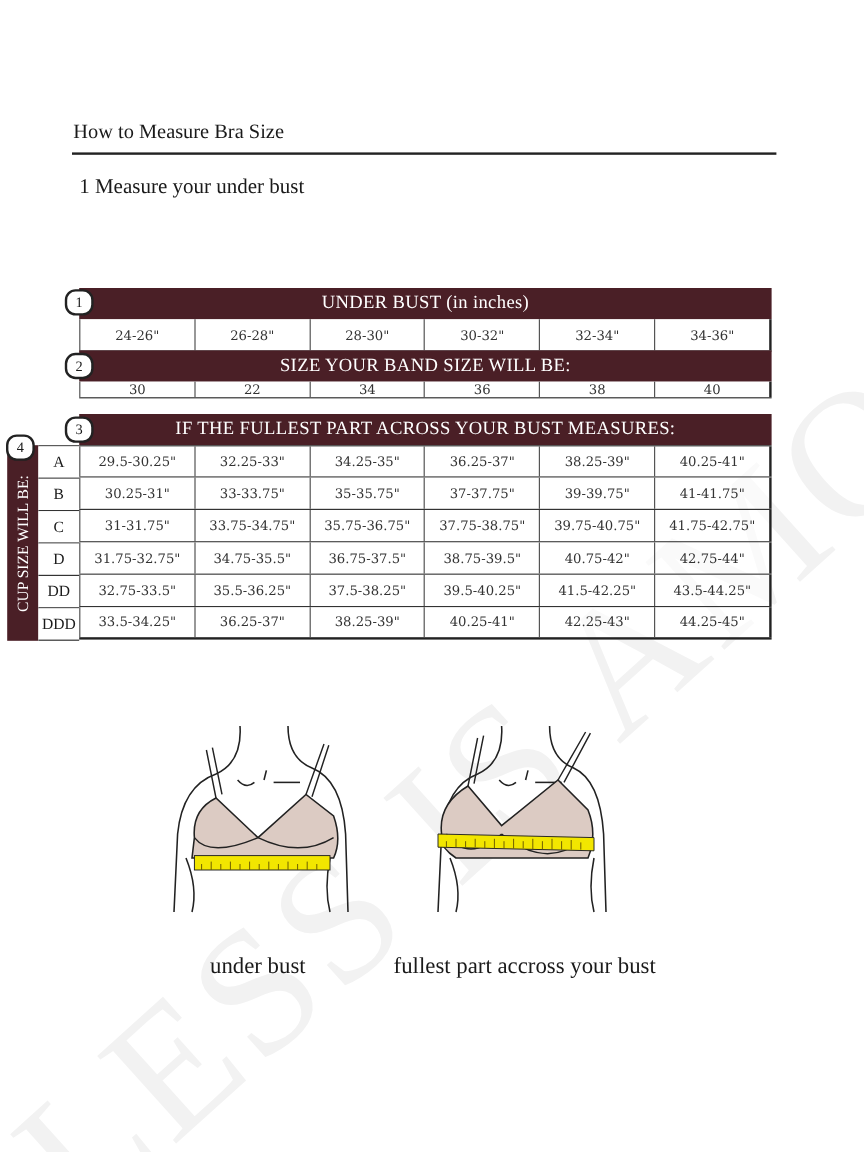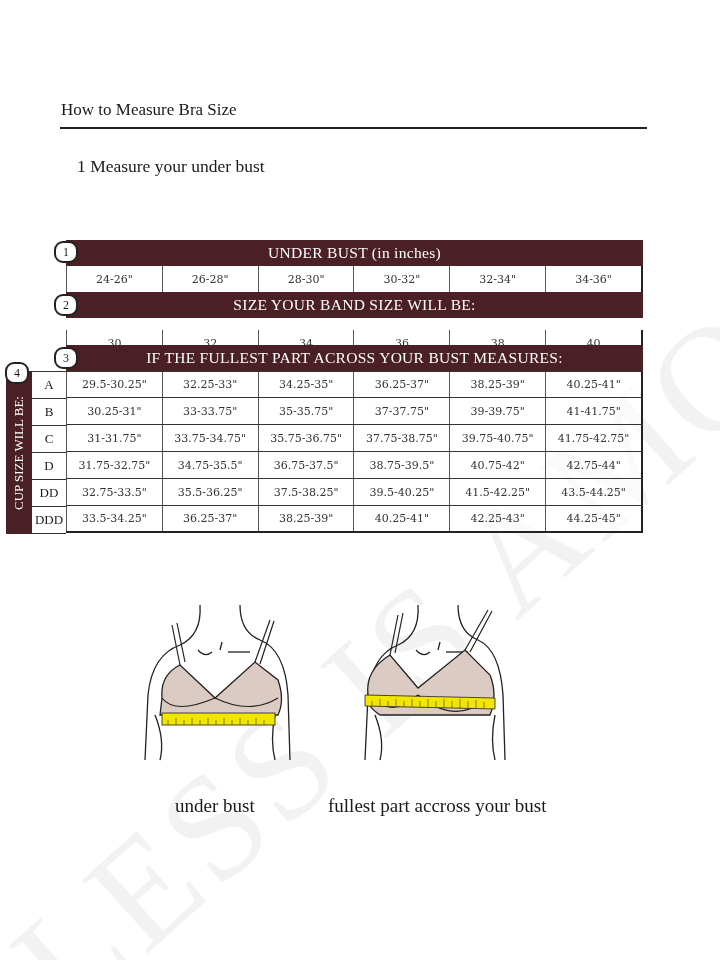--- a/index.html
+++ b/index.html
@@ -1,20 +1,20 @@
 <!DOCTYPE html>
 <html><head>
 <meta charset="utf-8">
 <style>
   html,body{margin:0;padding:0;}
   body{width:720px;height:960px;background:#ffffff;position:relative;overflow:hidden;font-family:"DejaVu Serif","Liberation Serif",serif;color:#1a1a1a;}
   .watermark{position:absolute;left:-20px;top:560px;font-family:"Liberation Serif",serif;font-size:150px;color:#f2f2f2;transform:rotate(-42deg);transform-origin:left top;white-space:nowrap;letter-spacing:6px;z-index:0;top:920px;}
   .title{position:absolute;left:61px;top:100px;font-family:"Liberation Serif",serif;font-size:17px;z-index:2;}
   .rule{position:absolute;left:60px;width:587px;height:2px;background:#222;z-index:2;}
-  .steps{position:absolute;left:61px;top:139px;font-family:"Liberation Serif",serif;font-size:17.5px;line-height:22px;z-index:2;margin:16px;padding:0;list-style:none;}
+  .steps{position:absolute;left:61px;top:139px;font-family:"Liberation Serif",serif;font-size:17.5px;line-height:22px;z-index:2;margin:5px;padding:0;list-style:none;}
   .hdr{position:absolute;left:66px;width:577px;height:26px;background:#4a1f26;color:#fff;font-family:"Liberation Serif",serif;font-size:15.5px;display:flex;align-items:center;justify-content:center;z-index:2;letter-spacing:0.3px;}
   .badge{position:absolute;width:24px;height:22px;border:2px solid #222;border-radius:9px;background:#fff;font-family:"Liberation Serif",serif;font-size:12px;display:flex;align-items:center;justify-content:center;z-index:3;box-sizing:border-box;}
   .row{position:absolute;left:66px;width:577px;display:flex;z-index:2;border-bottom:1.5px solid #333;box-sizing:border-box;background:rgba(255,255,255,0.6);}
   .cell{flex:1;border-left:1.5px solid #555;display:flex;align-items:center;justify-content:center;font-family:"DejaVu Serif",serif;font-size:11px;color:#333;}
   .cell:last-child{border-right:2px solid #222;}
   .cup-col{position:absolute;left:6px;top:371px;width:26px;height:163px;background:#4a1f26;z-index:2;}
   .cup-label{position:absolute;left:6px;top:371px;width:26px;height:163px;z-index:3;display:flex;align-items:center;justify-content:center;}
   .cup-label span{transform:rotate(-90deg);white-space:nowrap;color:#fff;font-family:"Liberation Serif",serif;font-size:13px;}
   .letters{position:absolute;left:32px;top:371px;width:34px;z-index:2;}
   .letter{height:27px;display:flex;align-items:center;justify-content:center;font-family:"Liberation Serif",serif;font-size:13px;border-bottom:1.5px solid #333;box-sizing:border-box;background:#fff;}
@@ -38,23 +38,23 @@
   <div class="cell">24-26"</div>
   <div class="cell">26-28"</div>
   <div class="cell">28-30"</div>
   <div class="cell">30-32"</div>
   <div class="cell">32-34"</div>
   <div class="cell">34-36"</div>
 </div>
 
 <div class="hdr" style="top:292px">SIZE YOUR BAND SIZE WILL BE:</div>
 <div class="badge" style="left:54px;top:294px">2</div>
-<div class="row" style="top:330px;height:27px">
+<div class="row" style="top:318px;height:14px">
   <div class="cell">30</div>
-  <div class="cell">32</div>
+  <div class="cell">22</div>
   <div class="cell">34</div>
   <div class="cell">36</div>
   <div class="cell">38</div>
   <div class="cell">40</div>
 </div>
 
 <div class="hdr" style="top:345px">IF THE FULLEST PART ACROSS YOUR BUST MEASURES:</div>
 <div class="badge" style="left:54px;top:347px">3</div>
 
 <div class="cup-col"></div>

